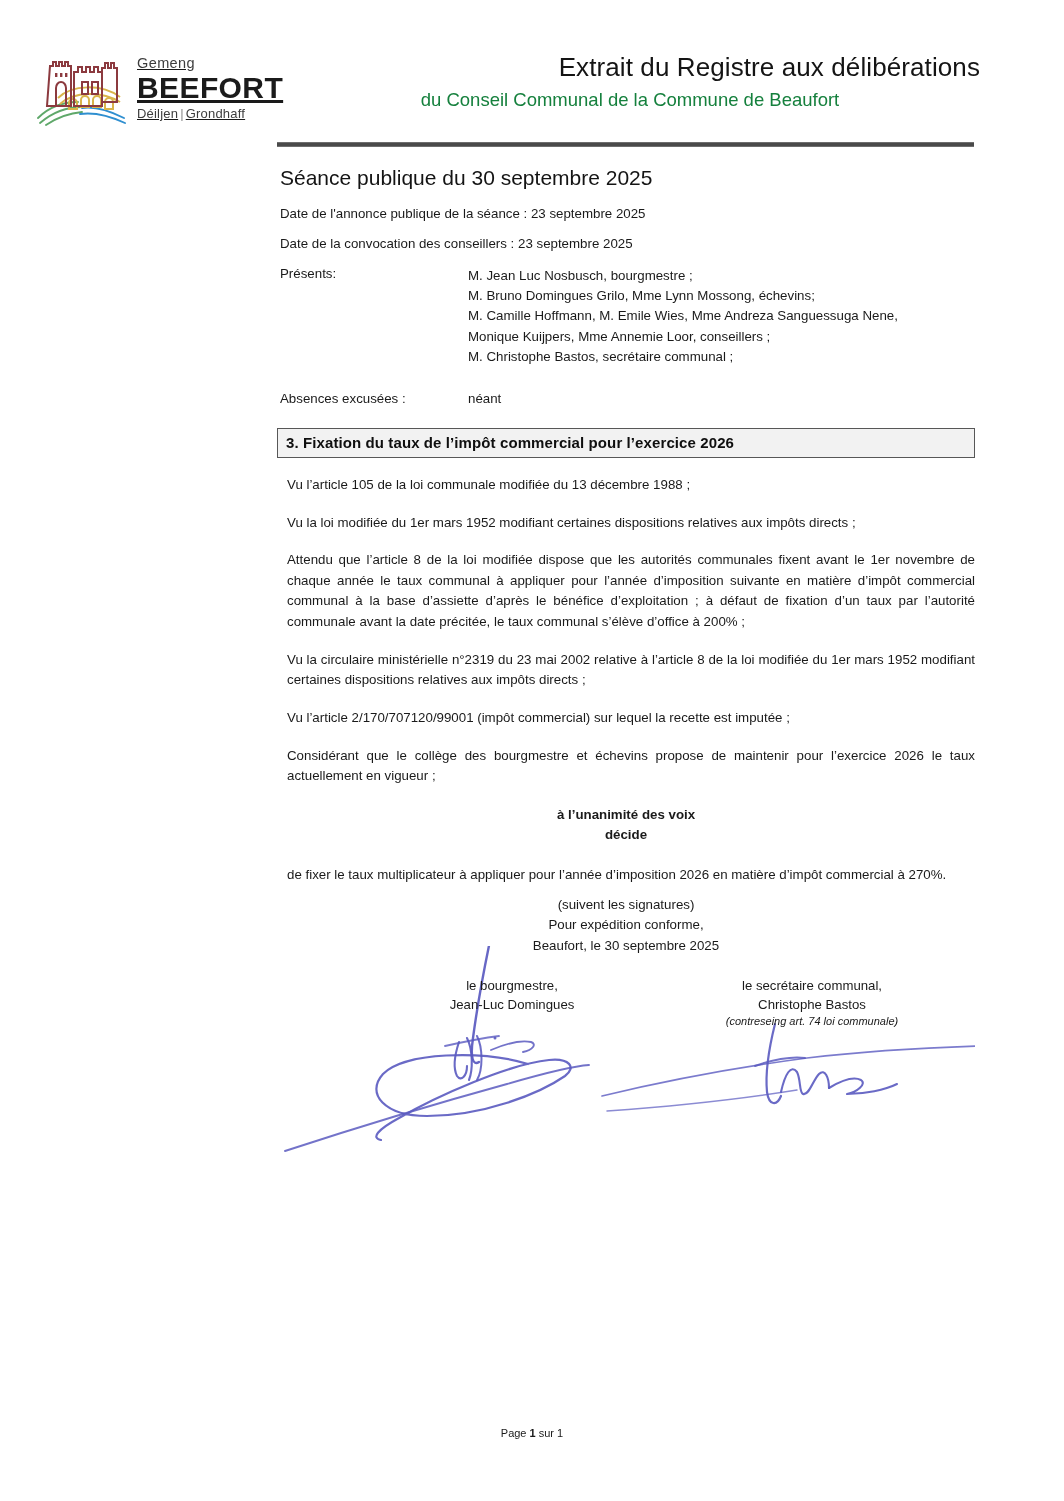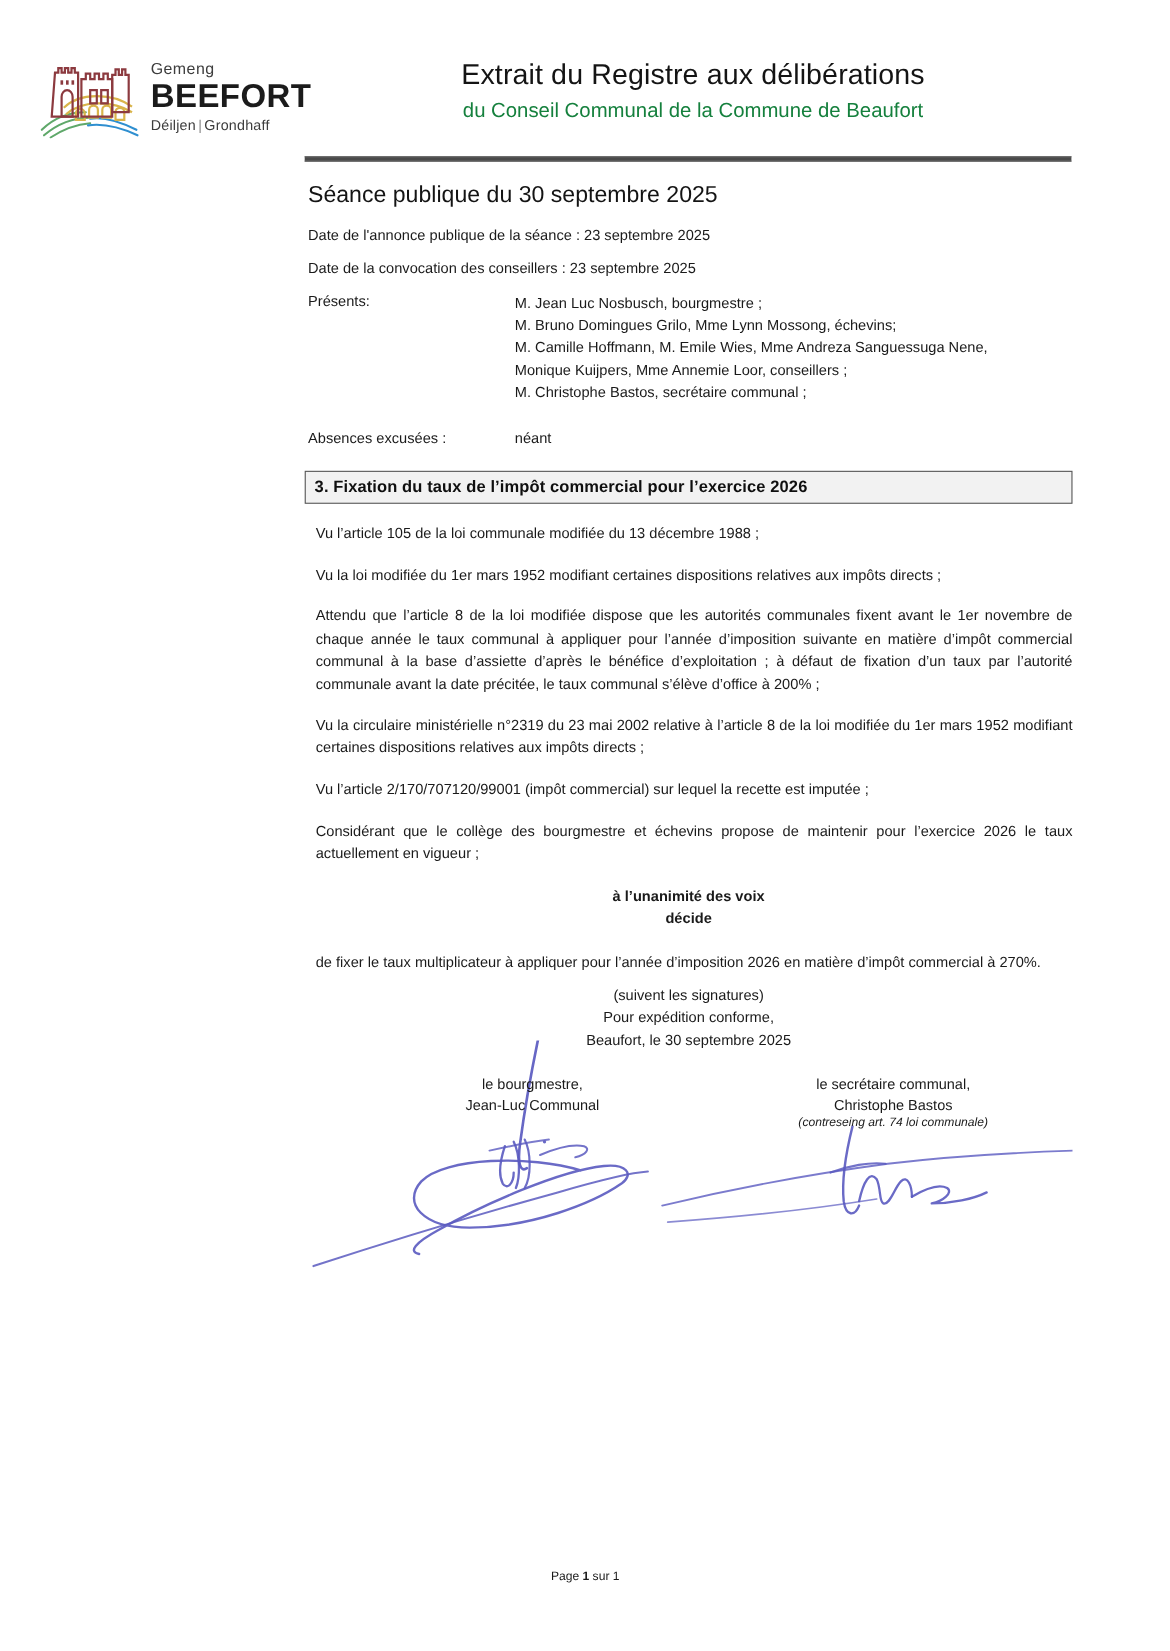--- a/index.html
+++ b/index.html
@@ -28,20 +28,21 @@
     width: 1064px;
     height: 130px;
   }
   .logo-block {
     position: absolute;
     left: 36px;
     top: 48px;
     display: flex;
     align-items: center;
     gap: 9px;
+    text-decoration: underline;
   }
   .logo-mark {
     width: 92px;
     height: 78px;
     flex: 0 0 auto;
   }
   .logo-text {
     line-height: 1;
     padding-top: 2px;
   }
@@ -70,20 +71,21 @@
     left: 280px;
     top: 52px;
     width: 700px;
     text-align: center;
   }
   .doc-title {
     font-size: 26px;
     color: #141414;
     letter-spacing: .1px;
     margin-bottom: 6px;
+    text-align: right;
   }
   .doc-subtitle {
     font-size: 18.5px;
     color: #15803d;
   }
 
   .rule {
     position: absolute;
     left: 277px;
     top: 142px;
@@ -192,21 +194,21 @@
     margin-top: 20px;
     height: 180px;
   }
   .sign-col {
     position: absolute;
     text-align: center;
     font-size: 13.2px;
     line-height: 1.45;
     z-index: 2;
   }
-  .sign-left  { left: 92px;  width: 230px; }
+  .sign-left  { left: 120px;  width: 230px; }
   .sign-right { left: 395px;  width: 280px; }
   .sign-note {
     font-size: 11px;
     font-style: italic;
   }
   .sign-svg {
     position: absolute;
     left: 0;
     top: -30px;
     width: 698px;
@@ -356,21 +358,21 @@
           <path d="M478 120 C 494 114, 514 110, 528 112" stroke-width="1.9" opacity=".85"></path>
           <path d="M504 146 C 508 128, 514 118, 520 126 C 524 134, 522 146, 526 148
                    C 532 150, 536 134, 542 128 C 548 122, 552 132, 552 142" stroke-width="2.1" opacity=".9"></path>
           <path d="M552 142 C 562 136, 576 130, 584 134 C 590 138, 580 146, 570 148
                    C 588 148, 608 144, 620 138" stroke-width="2.1" opacity=".9"></path>
         </g>
       </svg>
 
       <div class="sign-col sign-left">
         <div>le bourgmestre,</div>
-        <div>Jean-Luc Communal</div>
+        <div>Jean-Luc Domingues</div>
       </div>
 
       <div class="sign-col sign-right">
         <div>le secrétaire communal,</div>
         <div>Christophe Bastos</div>
         <div class="sign-note">(contreseing art. 74 loi communale)</div>
       </div>
     </div>
 
   </div>

